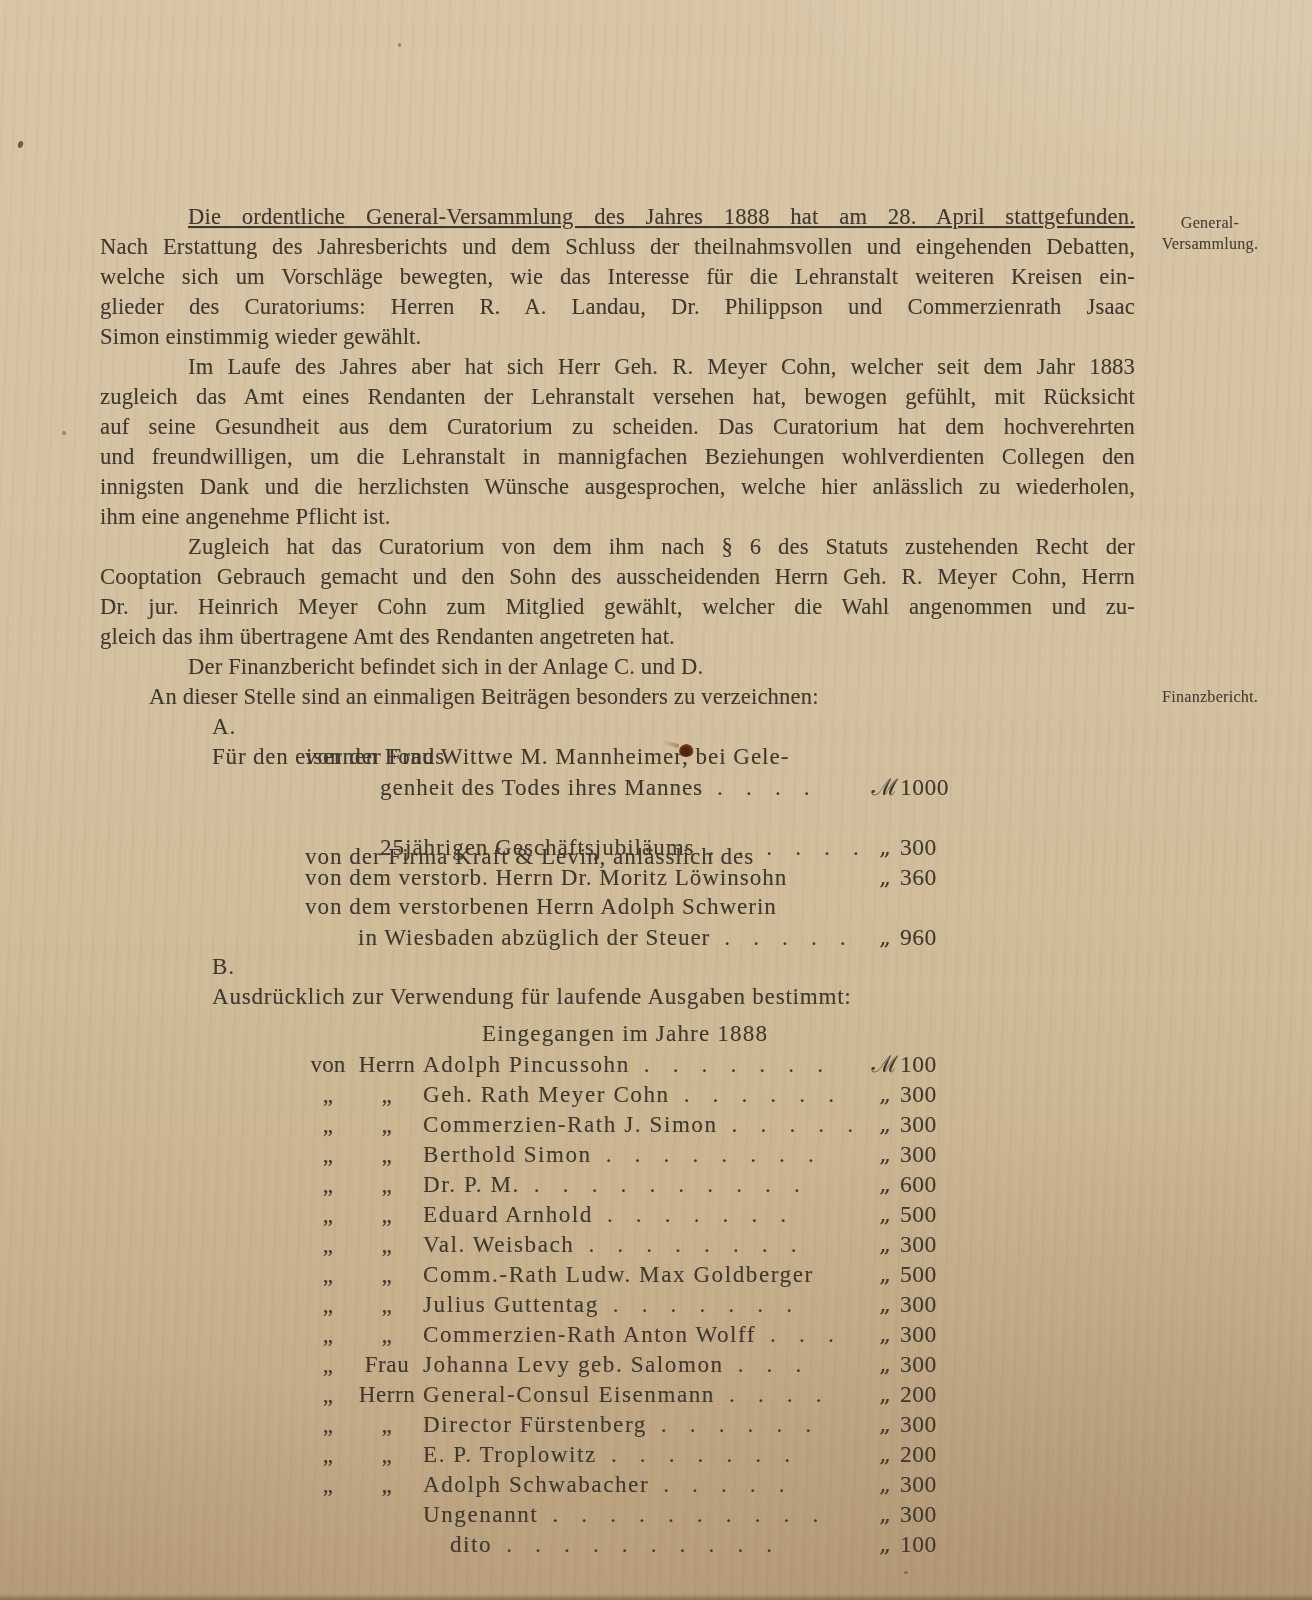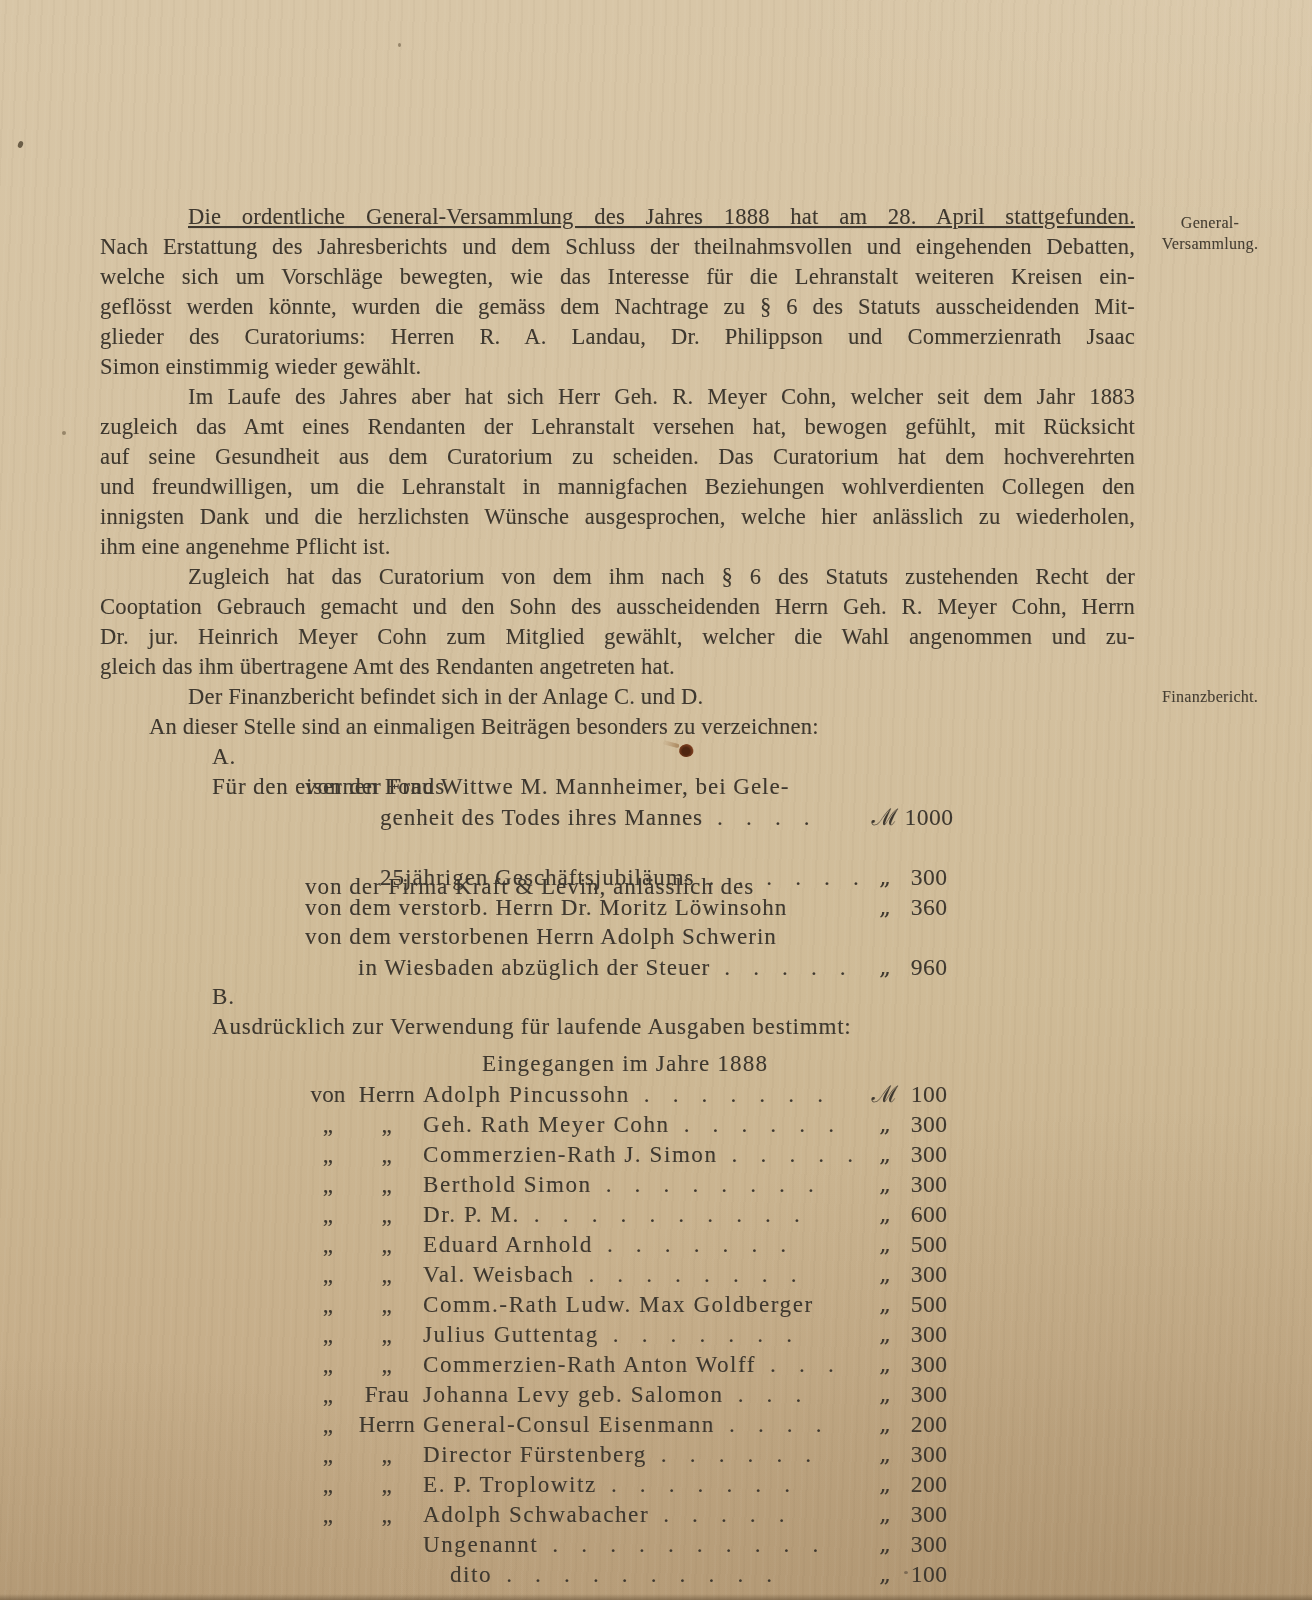--- a/index.html
+++ b/index.html
@@ -35,21 +35,21 @@
   .slabel{height:30px;margin-left:112px;font-size:23px;letter-spacing:0.8px;white-space:nowrap;}
   .slet{display:inline-block;width:50px;}
   .cline{height:30px;margin-left:382px;font-size:23px;letter-spacing:1.2px;white-space:nowrap;margin-top:37px;}
   .drow{display:flex;align-items:baseline;height:30px;width:858px;font-size:23px;}
   .acol{flex:none;white-space:nowrap;letter-spacing:1px;}
   .bq1{flex:none;margin-left:205px;width:46px;text-align:center;}
   .bq2{flex:none;width:72px;text-align:center;letter-spacing:0.6px;}
   .bname{flex:none;white-space:nowrap;letter-spacing:1.6px;}
   .ddots{flex:1 1 0;overflow:hidden;white-space:nowrap;word-spacing:17px;padding-left:14px;min-width:0;}
   .dcur{flex:none;width:30px;text-align:center;font-family:"DejaVu Serif","Liberation Serif",serif;}
-  .damt{flex:none;width:58px;text-align:center;letter-spacing:0.5px;font-size:23.5px;}
+  .damt{flex:none;width:58px;text-align:left;letter-spacing:0.5px;font-size:23.5px;}
   .mnote{position:absolute;color:#453e33;font-size:16px;line-height:21px;letter-spacing:0.3px;
          text-shadow:0.3px 0.3px 0.3px rgba(60,50,38,0.25);}
   #mnote-general{left:1150px;top:212px;width:120px;text-align:center;}
   #mnote-finanz{left:1162px;top:686px;}
   #ink-blot{position:absolute;left:679px;top:744px;width:15px;height:13px;border-radius:50%;
     background:radial-gradient(circle at 45% 55%, #4e2510 0 34%, #7a3d1e 62%, rgba(122,61,30,0) 74%);
     transform:rotate(-12deg);}
   #ink-blot::before{content:'';position:absolute;left:-15px;top:-5px;width:17px;height:4px;border-radius:3px;
     background:linear-gradient(90deg, rgba(190,150,95,0.0), rgba(140,92,45,0.55));
     transform:rotate(26deg);}
@@ -61,21 +61,20 @@
 </style>
 </head>
 <body>
 
 <div class="page">
 
   <div class="main">
       <div class="pline" style="margin-left: 88px; text-decoration: underline;">Die ordentliche General-Versammlung des Jahres 1888 hat am 28. April stattgefunden.</div>
       <div class="pline">Nach Erstattung des Jahresberichts und dem Schluss der theilnahmsvollen und eingehenden Debatten,</div>
       <div class="pline">welche sich um Vorschläge bewegten, wie das Interesse für die Lehranstalt weiteren Kreisen ein-</div>
-      <div class="pline">geflösst werden könnte, wurden die gemäss dem Nachtrage zu § 6 des Statuts ausscheidenden Mit-</div>
       <div class="pline">glieder des Curatoriums: Herren R. A. Landau, Dr. Philippson und Commerzienrath Jsaac</div>
       <div class="pline nj">Simon einstimmig wieder gewählt.</div>
       <div class="pline" style="margin-left: 88px;">Im Laufe des Jahres aber hat sich Herr Geh. R. Meyer Cohn, welcher seit dem Jahr 1883</div>
       <div class="pline">zugleich das Amt eines Rendanten der Lehranstalt versehen hat, bewogen gefühlt, mit Rücksicht</div>
       <div class="pline">auf seine Gesundheit aus dem Curatorium zu scheiden. Das Curatorium hat dem hochverehrten</div>
       <div class="pline">und freundwilligen, um die Lehranstalt in mannigfachen Beziehungen wohlverdienten Collegen den</div>
       <div class="pline">innigsten Dank und die herzlichsten Wünsche ausgesprochen, welche hier anlässlich zu wiederholen,</div>
       <div class="pline nj">ihm eine angenehme Pflicht ist.</div>
       <div class="pline" style="margin-left: 88px;">Zugleich hat das Curatorium von dem ihm nach § 6 des Statuts zustehenden Recht der</div>
       <div class="pline">Cooptation Gebrauch gemacht und den Sohn des ausscheidenden Herrn Geh. R. Meyer Cohn, Herrn</div>

